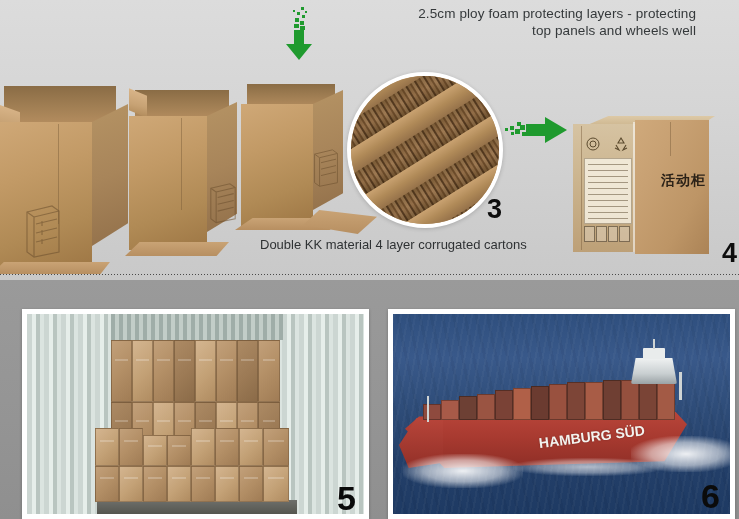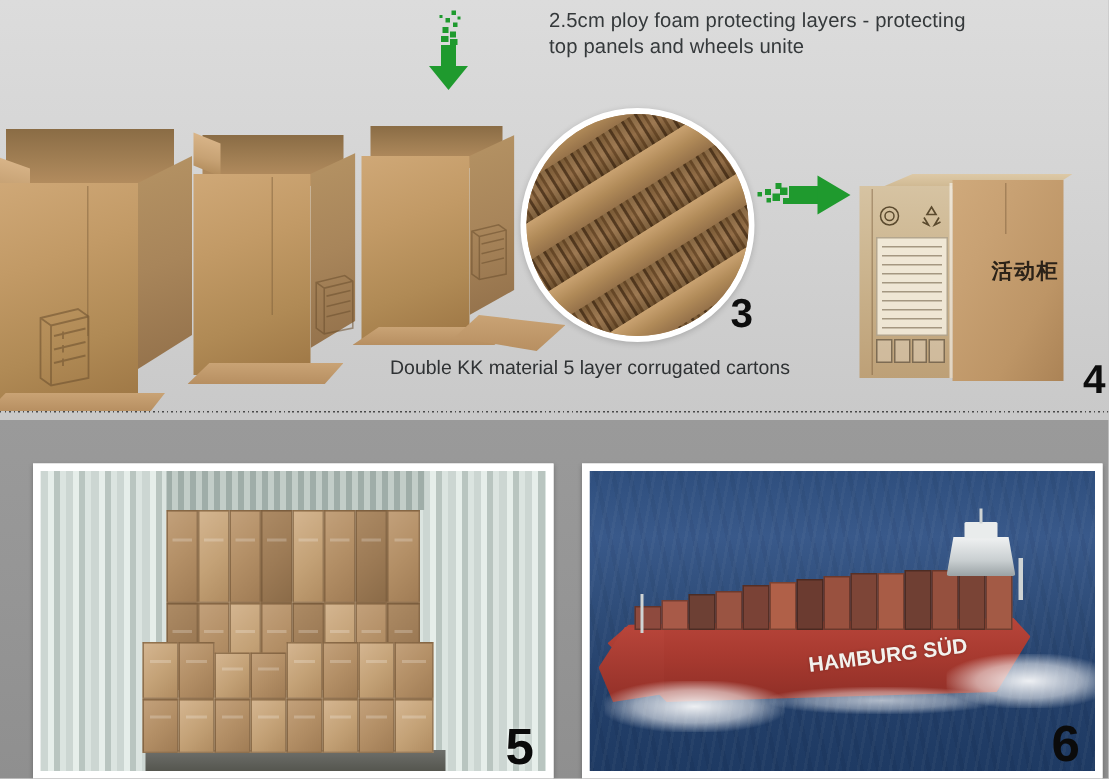--- a/index.html
+++ b/index.html
@@ -83,21 +83,21 @@
   .ship-label{
     position:absolute;background:rgba(246,240,226,.85);
     border:1px solid rgba(120,100,70,.5);
   }
   .ship-label .ln{position:absolute;left:3px;right:3px;height:1px;background:rgba(90,72,45,.5);}
   .recycle{position:absolute;}
   .handle-icons{position:absolute;display:flex;gap:1px;}
   .handle-icons div{flex:1;border:1px solid rgba(70,55,35,.6);background:rgba(255,255,255,.25);}
 
   
-  .cap{position:absolute;color:#35393b;}
+  .cap{position:absolute;color:#35393b;text-align:right;}
   .top-caption{font-size:13.5px;line-height:17px;letter-spacing:.1px;}
   .mid-caption{font-size:13px;line-height:21px;color:#2f3234;white-space:nowrap;}
   .num{
     position:absolute;font-weight:bold;color:#111;
     font-family:"Liberation Sans","DejaVu Sans",sans-serif;
   }
   .num-dark{color:#0d0d0d;}
   .num-light{color:#0a0a0a;text-shadow:0 0 3px rgba(255,255,255,.35);}
   .num-white{color:#000;}
 
@@ -326,25 +326,25 @@
         <div></div>
         <div></div>
         <div></div>
       </div>
 
       <div class="cn-label" style="left:88px;top:56px;font-size:14px;">活动柜</div>
     </div>
 
     <div class="cap top-caption" style="left:366px;top:5px;width:330px;">
       <div>2.5cm ploy foam protecting layers - protecting</div>
-      <div>top panels and wheels unite</div>
+      <div>top panels and wheels well</div>
     </div>
 
     <div class="cap mid-caption" style="left:228px;top:234px;">
-      <div style="padding-left:32px;">Double KK material 5 layer corrugated cartons</div>
+      <div style="padding-left:32px;">Double KK material 4 layer corrugated cartons</div>
     </div>
 
     <div class="num num-dark" style="left:487px;top:194px;font-size:27px;">3</div>
     <div class="num num-dark" style="left:722px;top:238px;font-size:27px;">4</div>
 
     <div class="divider div1"></div>
 
   </div>
 
   <div class="bottom-section">

